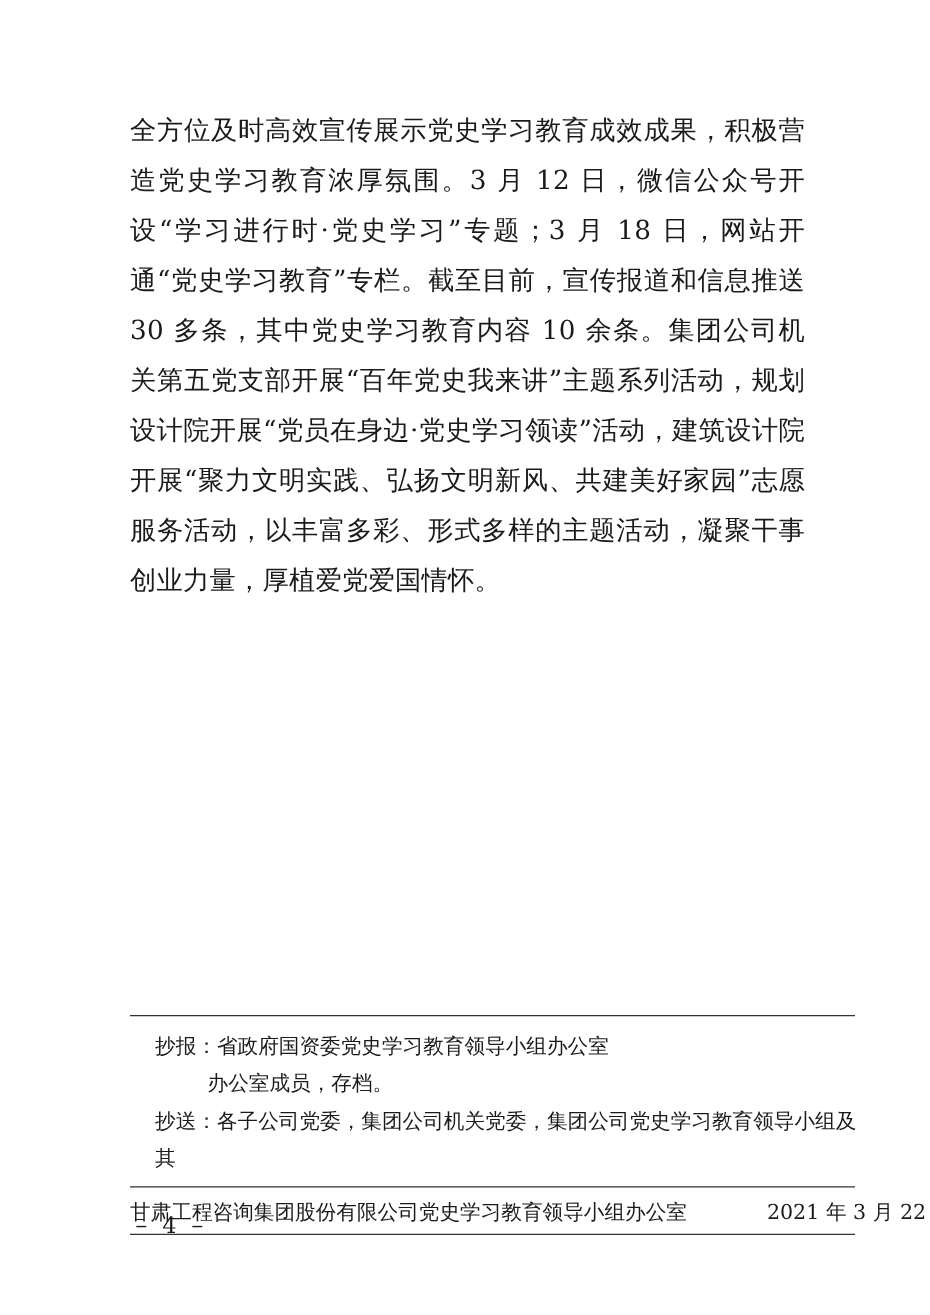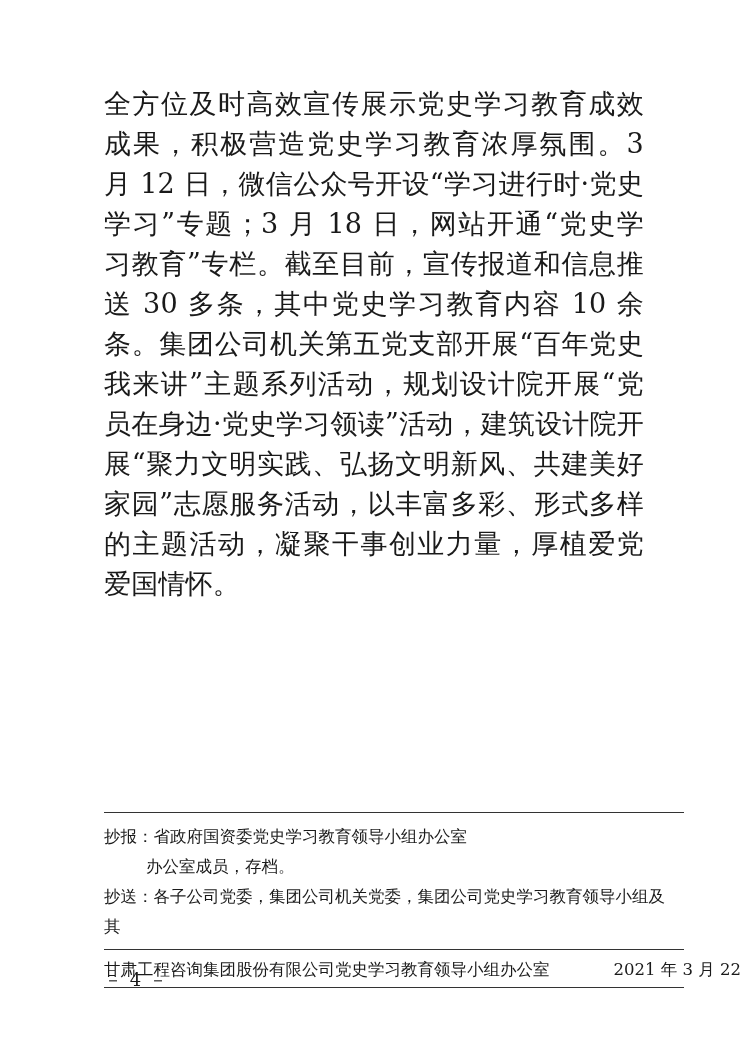--- a/index.html
+++ b/index.html
@@ -22,21 +22,21 @@
     height: 1052px;
     box-sizing: border-box;
   }
   .body-block {
     position: absolute;
     left: 104px;
     top: 84px;
     width: 540px;
   }
   .body-para {
-    font-size: 27px;
+    font-size: 21px;
     line-height: 40px;
     letter-spacing: 0.2px;
     text-align: justify;
     text-justify: inter-ideograph;
     text-indent: 0;
     margin: 0;
     word-break: break-all;
   }
   .footer-block {
     position: absolute;
@@ -50,20 +50,21 @@
     width: 580px;
   }
   .cc-lines {
     padding-top: 9px;
     padding-bottom: 7px;
   }
   .cc-line {
     font-size: 16.5px;
     line-height: 30px;
     white-space: nowrap;
+    margin-left: 20px;
   }
   .cc-line.wrap {
     white-space: normal;
     width: 575px;
   }
   .cc-indent {
     display: inline-block;
     width: 42px;
   }
   .issuer-row {

